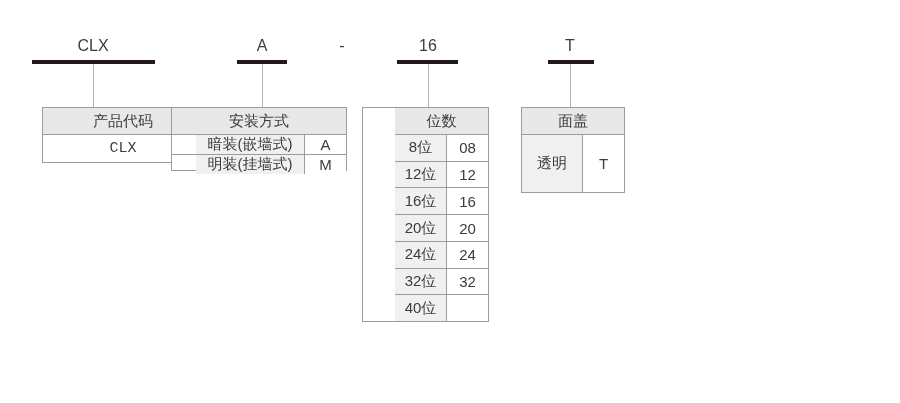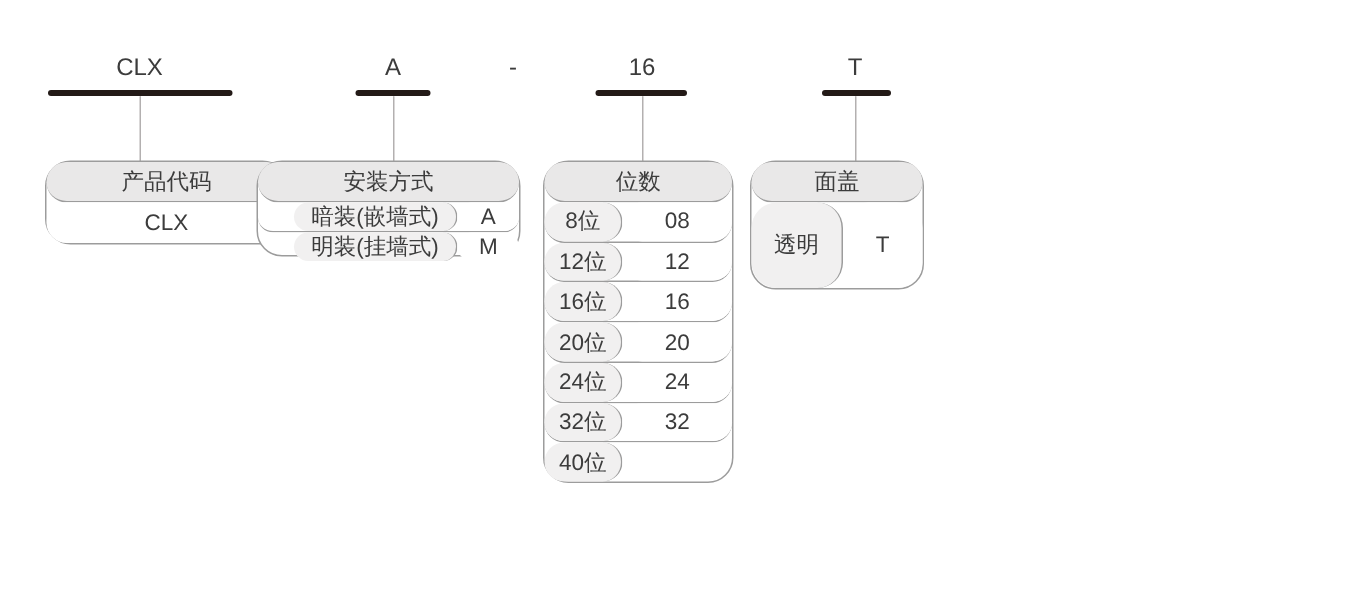--- a/index.html
+++ b/index.html
@@ -1,15 +1,15 @@
 <!DOCTYPE html>
 <html style="--bar: #231a17; --border: #9c9c9c; --header-bg: #e9e8e8; --label-bg: #f1f0f0; --text: #3c3c3c;"><head>
 <meta charset="utf-8">
 <style>
-  * { box-sizing: border-box; margin: 0; padding: 0; border-radius: 17px; }
+  * { box-sizing: border-box; margin: 0; padding: 0; }
   html, body { background: #ffffff; }
   body {
     width: 900px; height: 403px;
     font-family: "Liberation Sans", "DejaVu Sans", sans-serif;
     color: #3c3c3c;
   }
   .canvas {
     position: relative;
     width: 900px; height: 403px;
     background: #ffffff;
@@ -74,24 +74,24 @@
   .row { display: flex; flex: 1; border-bottom: 1px solid var(--border, #9c9c9c); }
   .row:last-child { border-bottom: none; }
   .cell { display: flex; align-items: center; justify-content: center; }
   .cell.lbl {
     background: var(--label-bg, #f1f0f0);
     border-right: 1px solid var(--border, #9c9c9c);
   }
   .cell.val { flex: 1; background: #ffffff; }
   .cell.full { flex: 1; background: #ffffff; }
 
-  #t-product  { left: 30px;  width: 162px; height: 56px; }
+  #t-product  { left: 42px;  width: 162px; height: 56px; font-family: Liberation Mono, monospace; }
   #t-mounting { left: 171px; width: 176px; height: 64px; }
-  #t-ways     { left: 362px; width: 127px; height: 215px; }
-  #t-cover    { left: 500px; width: 116px; height: 86px; }
+  #t-ways     { left: 362px; width: 127px; height: 215px; padding-left: 32px; }
+  #t-cover    { left: 521px; width: 104px; height: 86px; }
 
   #t-mounting .cell.lbl { width: 109px; margin-left: 24px; }
   #t-ways     .cell.lbl { width: 52px; }
   #t-cover    .cell.lbl { width: 61px; }
 </style>
 </head>
 <body>
 
 <div class="canvas">
 

